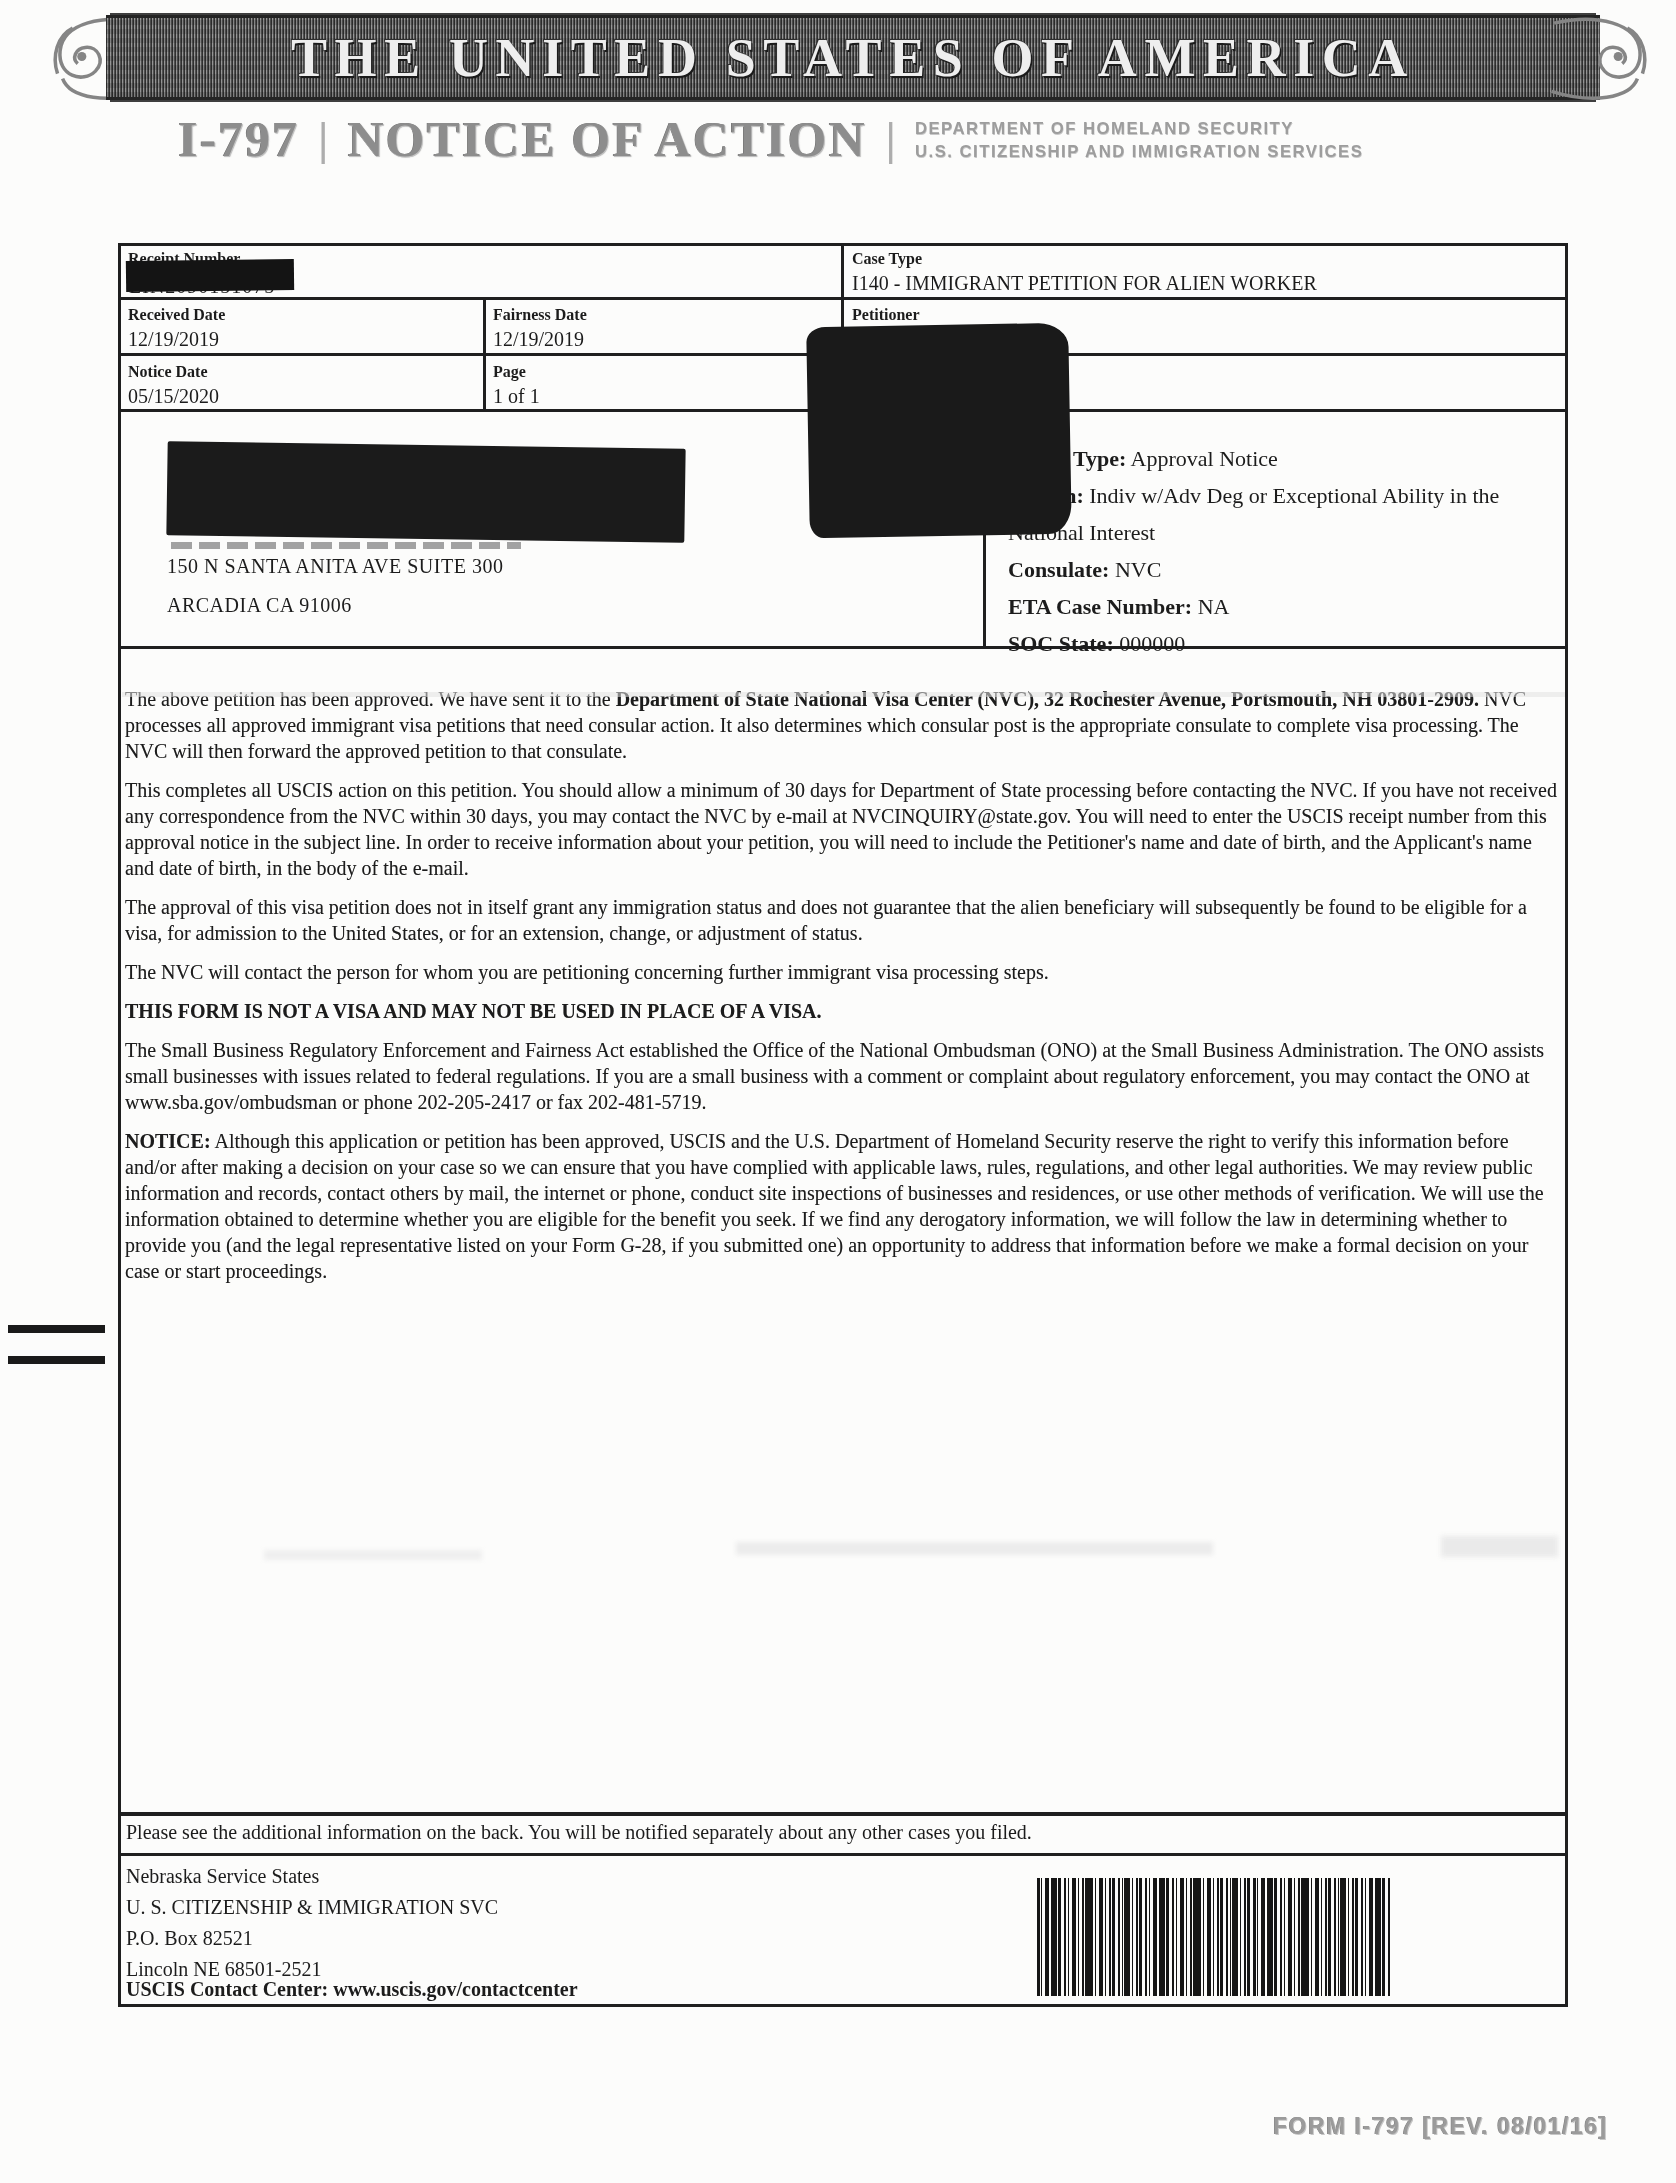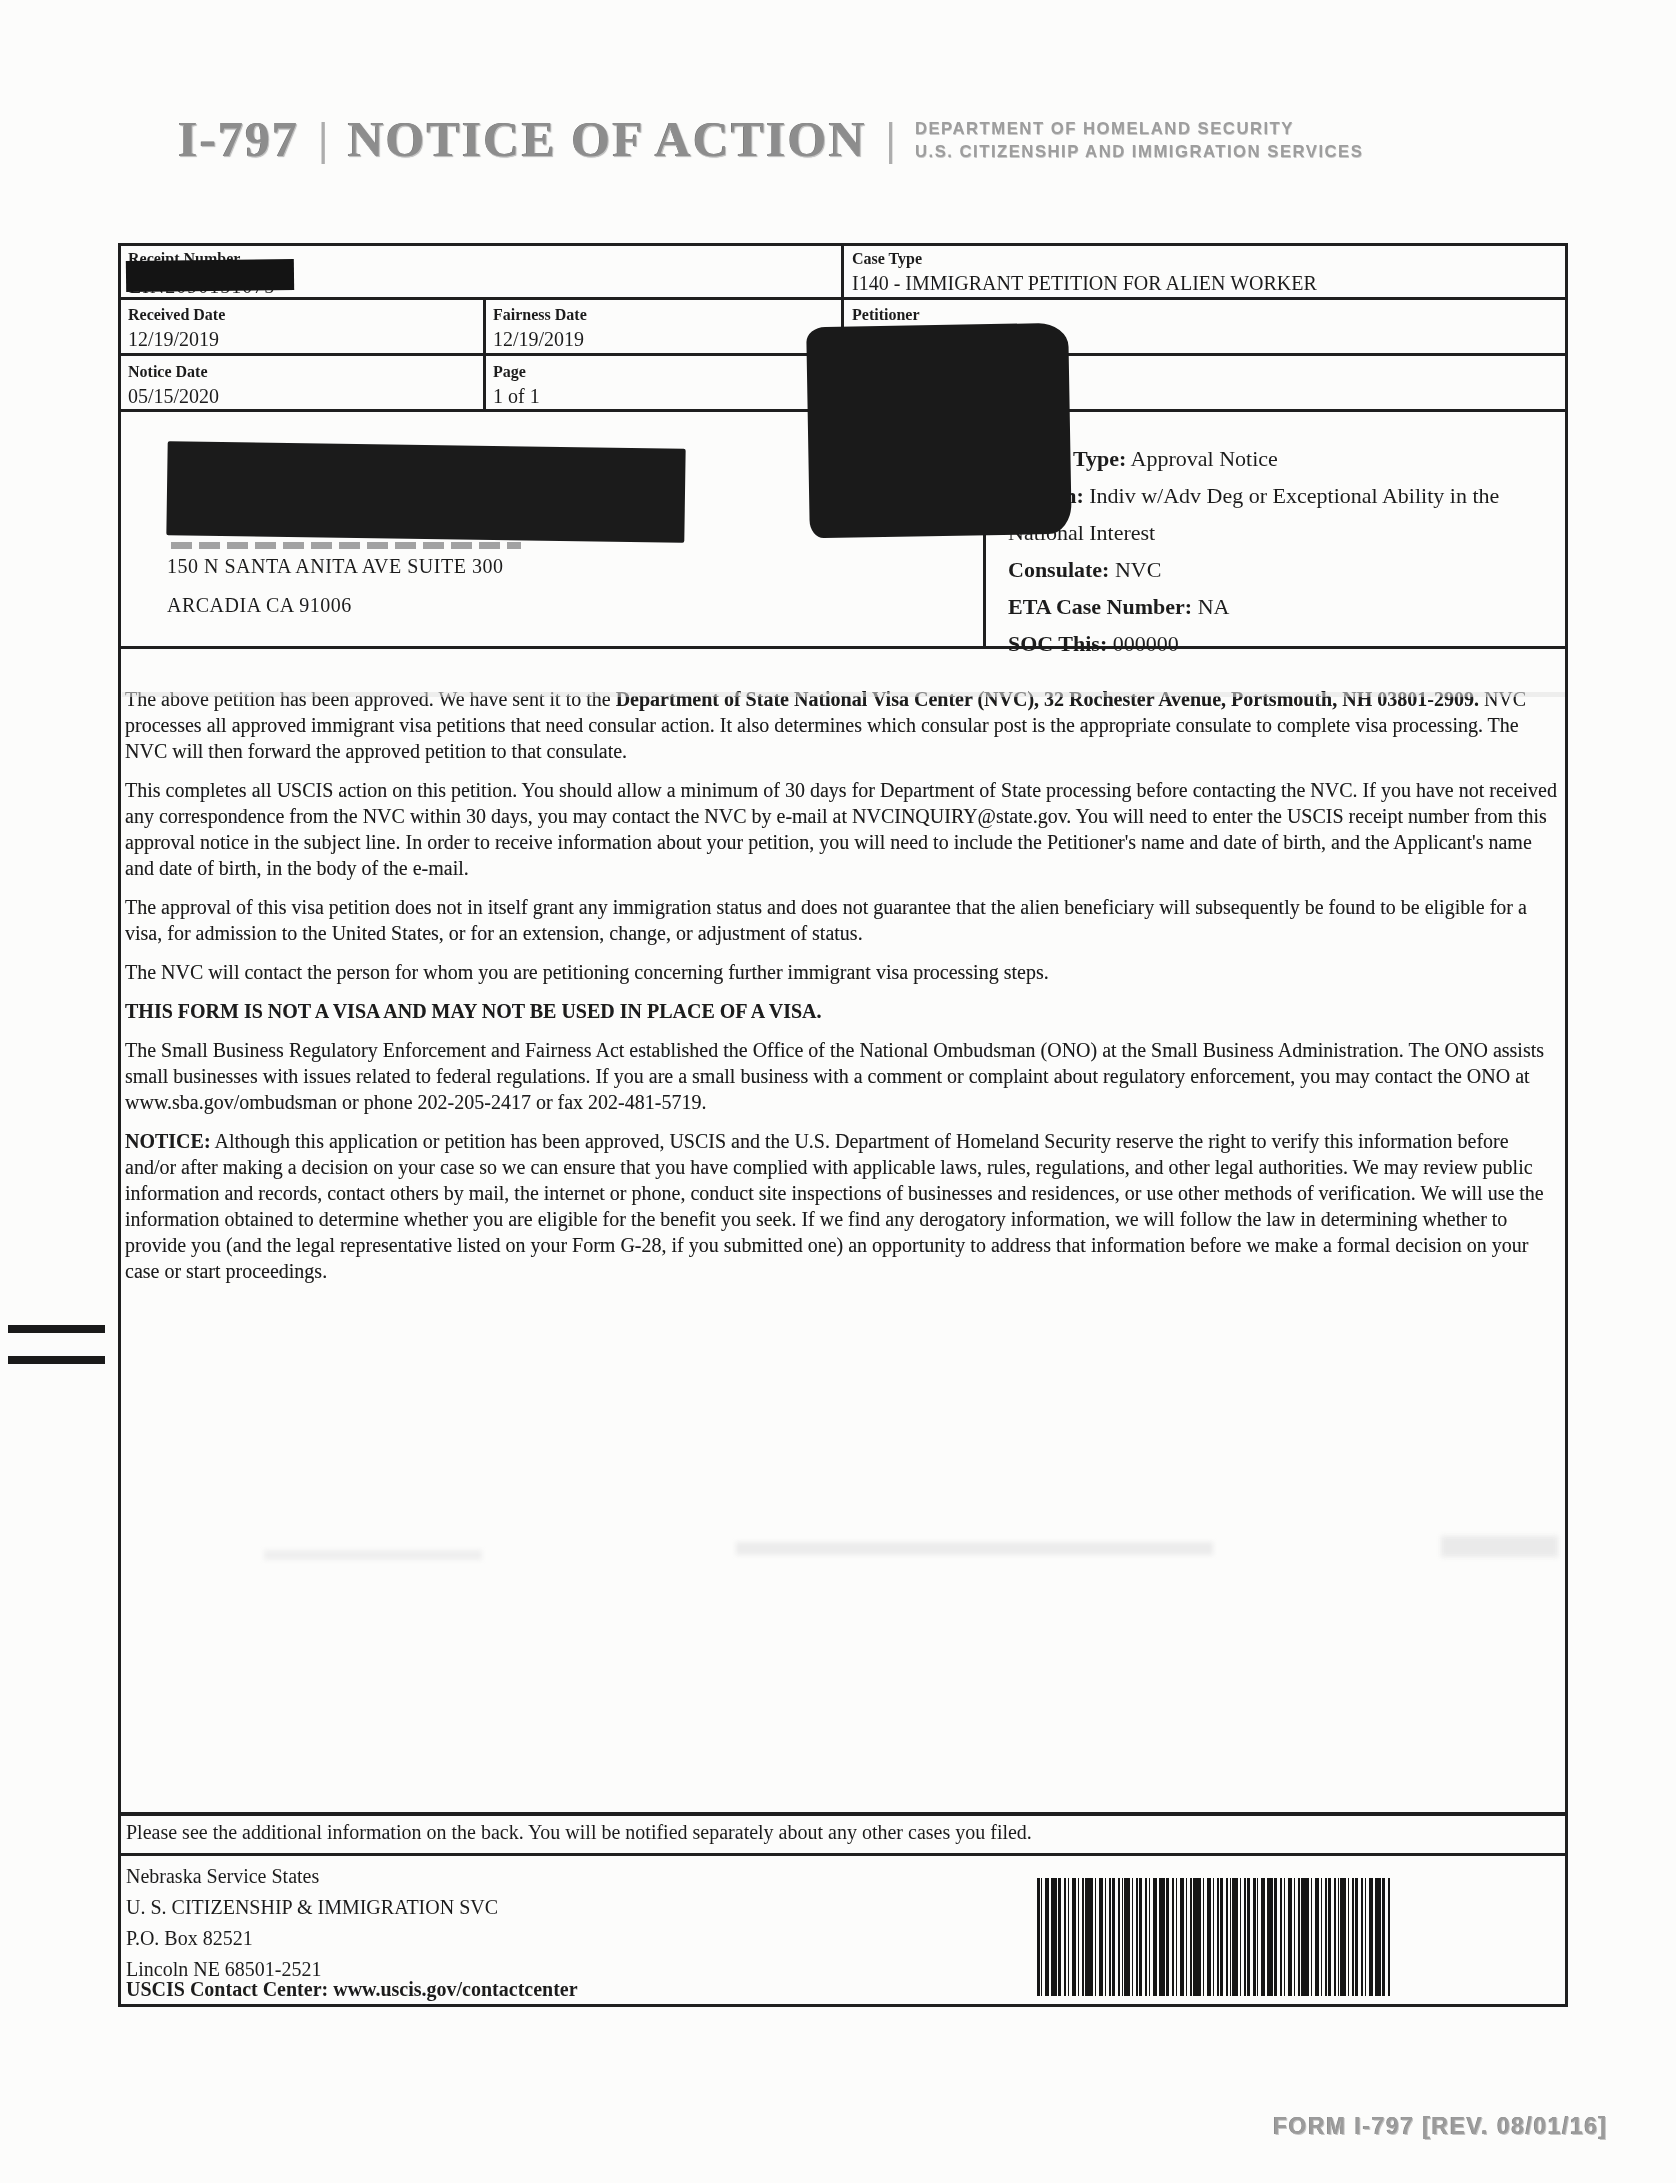--- a/index.html
+++ b/index.html
@@ -117,20 +117,45 @@
   .streak { left: 122px; top: 692px; width: 1443px; height: 5px; background: #e2e2e2; opacity: .55; }
   .ghost1 { left: 736px; top: 1542px; width: 477px; height: 13px; background: #ececec; filter: blur(2px); }
   .ghost2 { left: 1441px; top: 1536px; width: 117px; height: 21px; background: #eaeaea; filter: blur(2.5px); }
   .ghost3 { left: 264px; top: 1550px; width: 218px; height: 10px; background: #efefef; filter: blur(2px); }
 </style>
 </head>
 <body>
 
 <div class="page">
 
+  <div class="banner">
+    <div class="ornament ornament-left">
+      <svg viewBox="0 0 240 200">
+        <g fill="none" stroke="#858585" stroke-width="7">
+          <path d="M205 30 C 120 10, 40 30, 35 85 C 30 135, 80 150, 105 125 C 125 104, 110 75, 85 78 C 65 80, 58 100, 70 110"></path>
+          <path d="M210 165 C 130 190, 55 180, 40 140"></path>
+          <path d="M60 40 C 30 55, 18 95, 30 130"></path>
+          <circle cx="78" cy="96" r="9" fill="#858585" stroke="none"></circle>
+        </g>
+      </svg>
+    </div>
+    <div class="banner-band">
+      <div class="banner-title">THE UNITED STATES OF AMERICA</div>
+    </div>
+    <div class="ornament ornament-right">
+      <svg viewBox="0 0 240 200">
+        <g fill="none" stroke="#858585" stroke-width="7">
+          <path d="M205 30 C 120 10, 40 30, 35 85 C 30 135, 80 150, 105 125 C 125 104, 110 75, 85 78 C 65 80, 58 100, 70 110"></path>
+          <path d="M210 165 C 130 190, 55 180, 40 140"></path>
+          <path d="M60 40 C 30 55, 18 95, 30 130"></path>
+          <circle cx="78" cy="96" r="9" fill="#858585" stroke="none"></circle>
+        </g>
+      </svg>
+    </div>
+  </div>
 
   <div class="hdr-row">
     <span class="hdr-big">I-797</span>
     <span class="hdr-sep">|</span>
     <span class="hdr-big">NOTICE OF ACTION</span>
     <span class="hdr-sep">|</span>
     <div class="hdr-agency">
       <div>DEPARTMENT OF HOMELAND SECURITY</div>
       <div>U.S. CITIZENSHIP AND IMMIGRATION SERVICES</div>
     </div>
@@ -173,21 +198,21 @@
   <div class="addr">
     <div>150 N SANTA ANITA AVE SUITE 300</div>
     <div>ARCADIA CA 91006</div>
   </div>
 
   <div class="notice-details">
     <div><span class="nd-label">Notice Type:</span><span> Approval Notice</span></div>
     <div><span class="nd-label">Section:</span><span> Indiv w/Adv Deg or Exceptional Ability in the National Interest</span></div>
     <div><span class="nd-label">Consulate:</span><span> NVC</span></div>
     <div><span class="nd-label">ETA Case Number:</span><span> NA</span></div>
-    <div><span class="nd-label">SOC This:</span><span> 000000</span></div>
+    <div><span class="nd-label">SOC State:</span><span> 000000</span></div>
   </div>
 
   <div class="body-text">
     <p><span>The above petition has been approved. We have sent it to the </span><span class="b">Department of State National Visa Center (NVC), 32 Rochester Avenue, Portsmouth, NH 03801-2909.</span><span> NVC processes all approved immigrant visa petitions that need consular action. It also determines which consular post is the appropriate consulate to complete visa processing. The NVC will then forward the approved petition to that consulate.</span></p>
     <p>This completes all USCIS action on this petition. You should allow a minimum of 30 days for Department of State processing before contacting the NVC. If you have not received any correspondence from the NVC within 30 days, you may contact the NVC by e-mail at NVCINQUIRY@state.gov. You will need to enter the USCIS receipt number from this approval notice in the subject line. In order to receive information about your petition, you will need to include the Petitioner's name and date of birth, and the Applicant's name and date of birth, in the body of the e-mail.</p>
     <p>The approval of this visa petition does not in itself grant any immigration status and does not guarantee that the alien beneficiary will subsequently be found to be eligible for a visa, for admission to the United States, or for an extension, change, or adjustment of status.</p>
     <p>The NVC will contact the person for whom you are petitioning concerning further immigrant visa processing steps.</p>
     <p class="b">THIS FORM IS NOT A VISA AND MAY NOT BE USED IN PLACE OF A VISA.</p>
     <p>The Small Business Regulatory Enforcement and Fairness Act established the Office of the National Ombudsman (ONO) at the Small Business Administration. The ONO assists small businesses with issues related to federal regulations. If you are a small business with a comment or complaint about regulatory enforcement, you may contact the ONO at www.sba.gov/ombudsman or phone 202-205-2417 or fax 202-481-5719.</p>
     <p><span class="b">NOTICE:</span><span> Although this application or petition has been approved, USCIS and the U.S. Department of Homeland Security reserve the right to verify this information before and/or after making a decision on your case so we can ensure that you have complied with applicable laws, rules, regulations, and other legal authorities. We may review public information and records, contact others by mail, the internet or phone, conduct site inspections of businesses and residences, or use other methods of verification. We will use the information obtained to determine whether you are eligible for the benefit you seek. If we find any derogatory information, we will follow the law in determining whether to provide you (and the legal representative listed on your Form G-28, if you submitted one) an opportunity to address that information before we make a formal decision on your case or start proceedings.</span></p>

